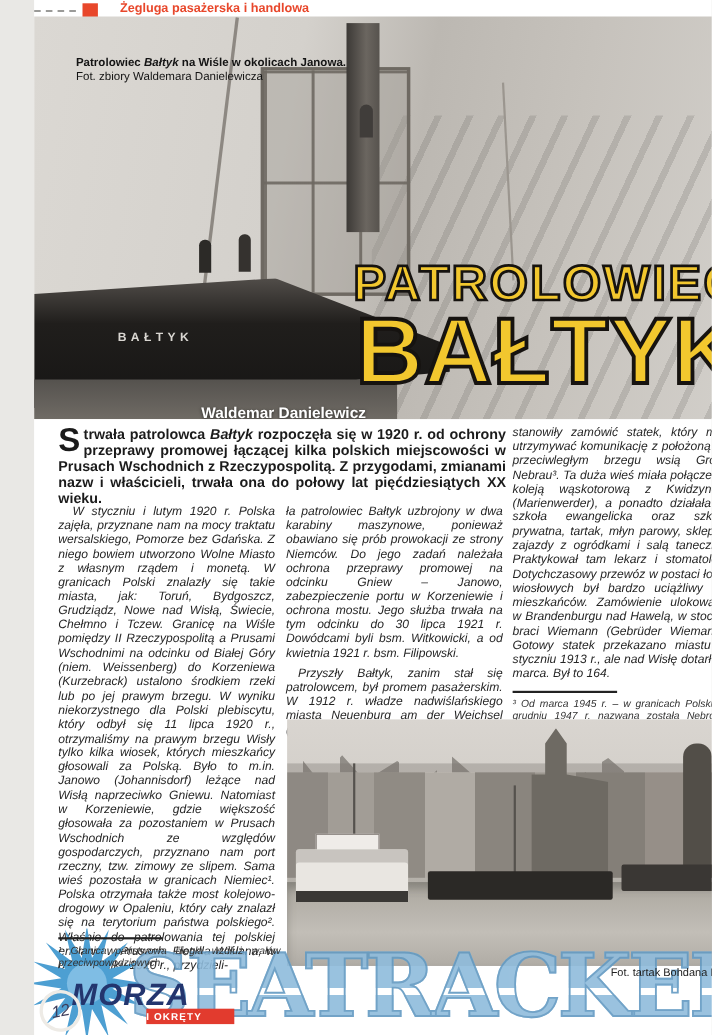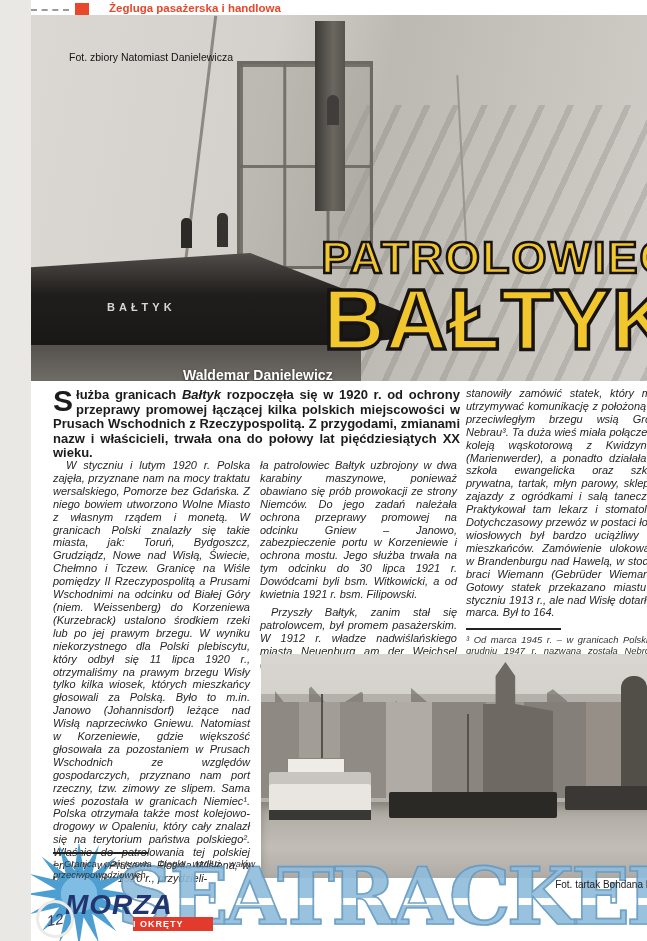--- a/index.html
+++ b/index.html
@@ -129,32 +129,33 @@
     <div class="tp-wheelhouse"></div>
     <div class="tp-funnel"></div>
     <div class="tp-figure-a"></div>
     <div class="tp-figure-b"></div>
     <div class="tp-figure-c"></div>
     <div class="tp-hull"></div>
     <div class="tp-deckband"></div>
     <div class="hull-label">BAŁTYK</div>
 
     <div class="top-caption">
-      <div class="cap-line2">Fot. zbiory Natomiast Danielewicza</div>
+      <div class="cap-line1"><span>Patrolowiec </span><i>Bałtyk</i><span> na Wiśle w okolicach Janowa.</span></div>
+      <div class="cap-line2">Fot. zbiory Waldemara Danielewicza</div>
     </div>
 
     <div class="title-block">
       <div class="title1">PATROLOWIEC</div>
       <div class="title2">BAŁTYK</div>
     </div>
     <div class="author">Waldemar Danielewicz</div>
   </div>
 
   <div class="lead">
-    <span class="dropcap">S</span><span>łużba granicach </span><i>Bałtyk</i><span> rozpoczęła się w 1920 r. od ochrony przeprawy promowej łączącej kilka polskich miejscowości w Prusach Wschodnich z Rzeczypospolitą. Z przygodami, zmianami nazw i właścicieli, trwała ona do połowy lat pięćdziesiątych XX wieku.</span>
+    <span class="dropcap">S</span><span>trwała patrolowca </span><i>Bałtyk</i><span> rozpoczęła się w 1920 r. od ochrony przeprawy promowej łączącej kilka polskich miejscowości w Prusach Wschodnich z Rzeczypospolitą. Z przygodami, zmianami nazw i właścicieli, trwała ona do połowy lat pięćdziesiątych XX wieku.</span>
   </div>
 
   <div class="col col1">
     <p>W styczniu i lutym 1920 r. Polska zajęła, przyznane nam na mocy traktatu wersalskiego, Pomorze bez Gdańska. Z niego bowiem utworzono Wolne Miasto z własnym rządem i monetą. W granicach Polski znalazły się takie miasta, jak: Toruń, Bydgoszcz, Grudziądz, Nowe nad Wisłą, Świecie, Chełmno i Tczew. Granicę na Wiśle pomiędzy II Rzeczypospolitą a Prusami Wschodnimi na odcinku od Białej Góry (niem. Weissenberg) do Korzeniewa (Kurzebrack) ustalono środkiem rzeki lub po jej prawym brzegu. W wyniku niekorzystnego dla Polski plebiscytu, który odbył się 11 lipca 1920 r., otrzymaliśmy na prawym brzegu Wisły tylko kilka wiosek, których mieszkańcy głosowali za Polską. Było to m.in. Janowo (Johannisdorf) leżące nad Wisłą naprzeciwko Gniewu. Natomiast w Korzeniewie, gdzie większość głosowała za pozostaniem w Prusach Wschodnich ze względów gospodarczych, przyznano nam port rzeczny, tzw. zimowy ze slipem. Sama wieś pozostała w granicach Niemiec¹. Polska otrzymała także most kolejowo-drogowy w Opaleniu, który cały znalazł się na terytorium państwa polskiego². Właśnie do patrolowania tej polskiej enklawy w Prusach, Flotylla Wiślana, w październiku 1920 r., przydzieli-</p>
   </div>
 
   <div class="col col2">
     <p>ła patrolowiec Bałtyk uzbrojony w dwa karabiny maszynowe, ponieważ obawiano się prób prowokacji ze strony Niemców. Do jego zadań należała ochrona przeprawy promowej na odcinku Gniew – Janowo, zabezpieczenie portu w Korzeniewie i ochrona mostu. Jego służba trwała na tym odcinku do 30 lipca 1921 r. Dowódcami byli bsm. Witkowicki, a od kwietnia 1921 r. bsm. Filipowski.</p>
     <p class="indent">Przyszły Bałtyk, zanim stał się patrolowcem, był promem pasażerskim. W 1912 r. władze nadwiślańskiego miasta Neuenburg am der Weichsel (pol. Nowe) po-</p>
   </div>

